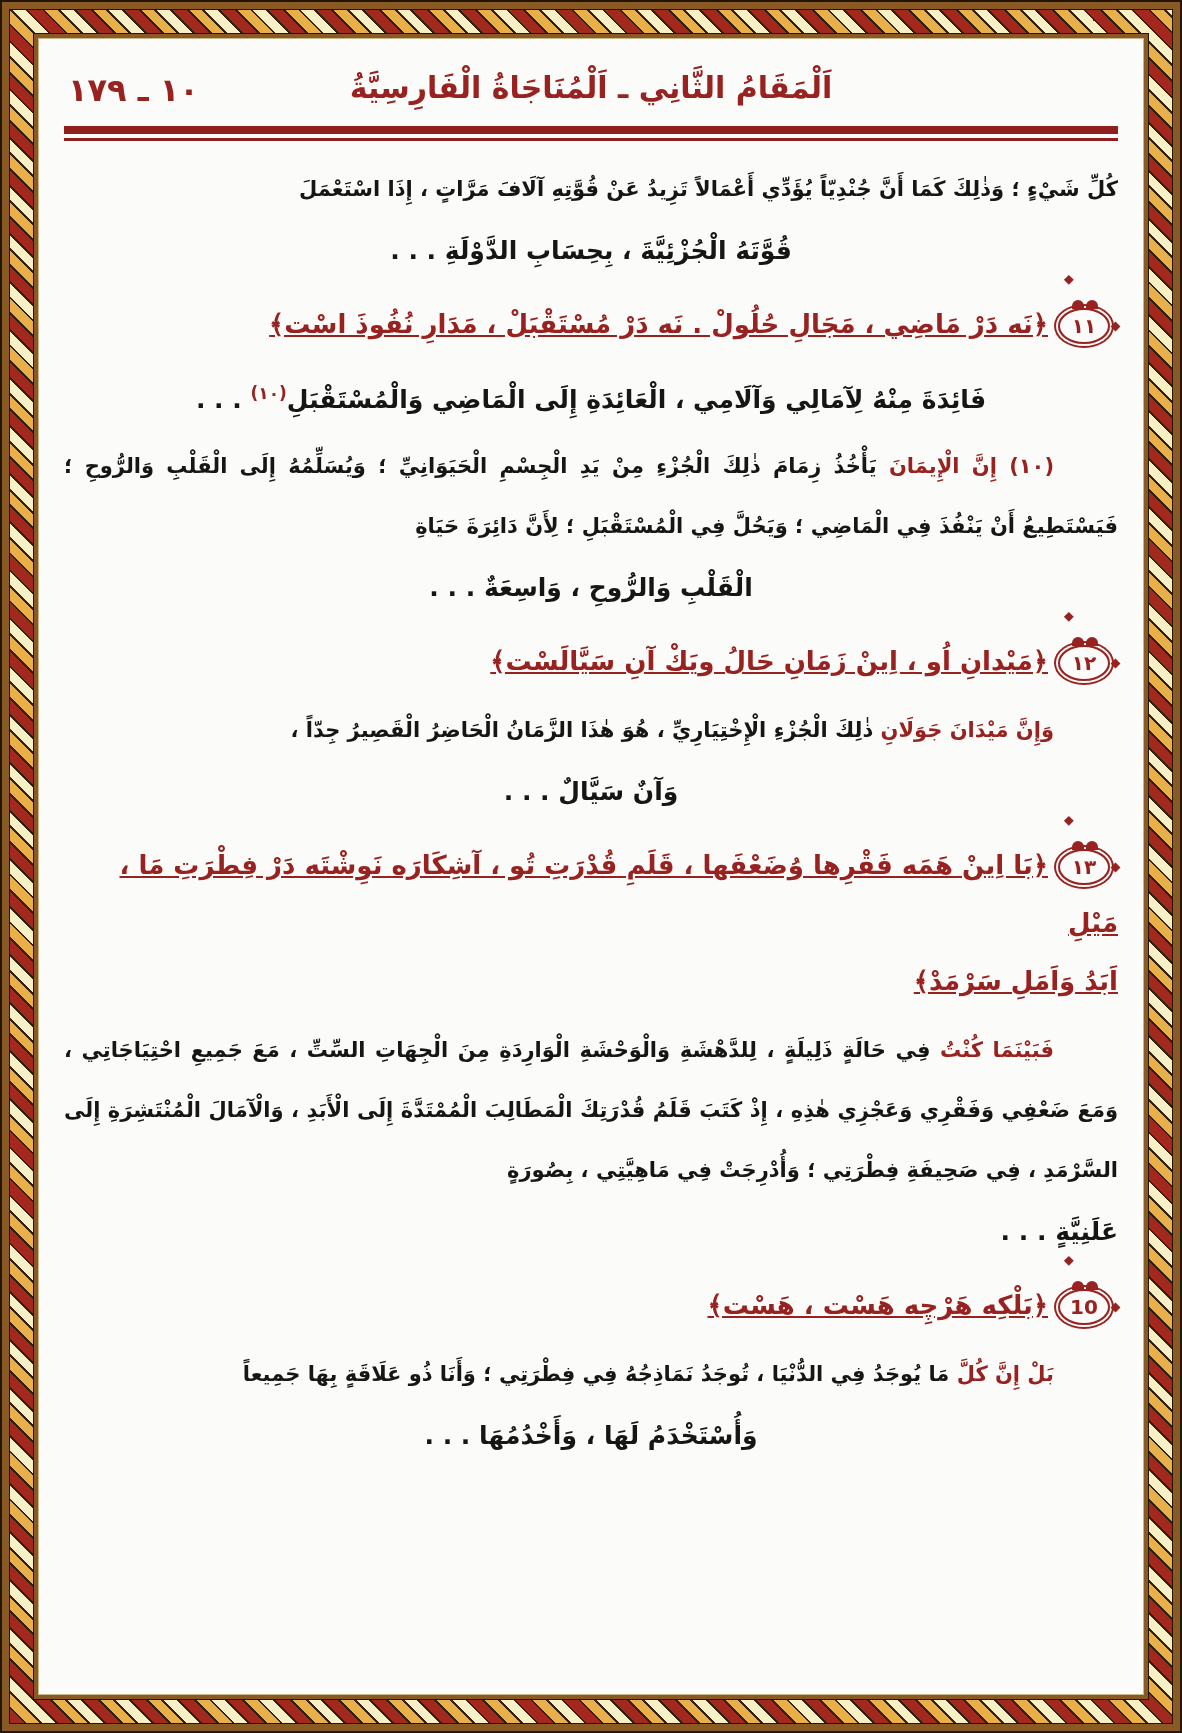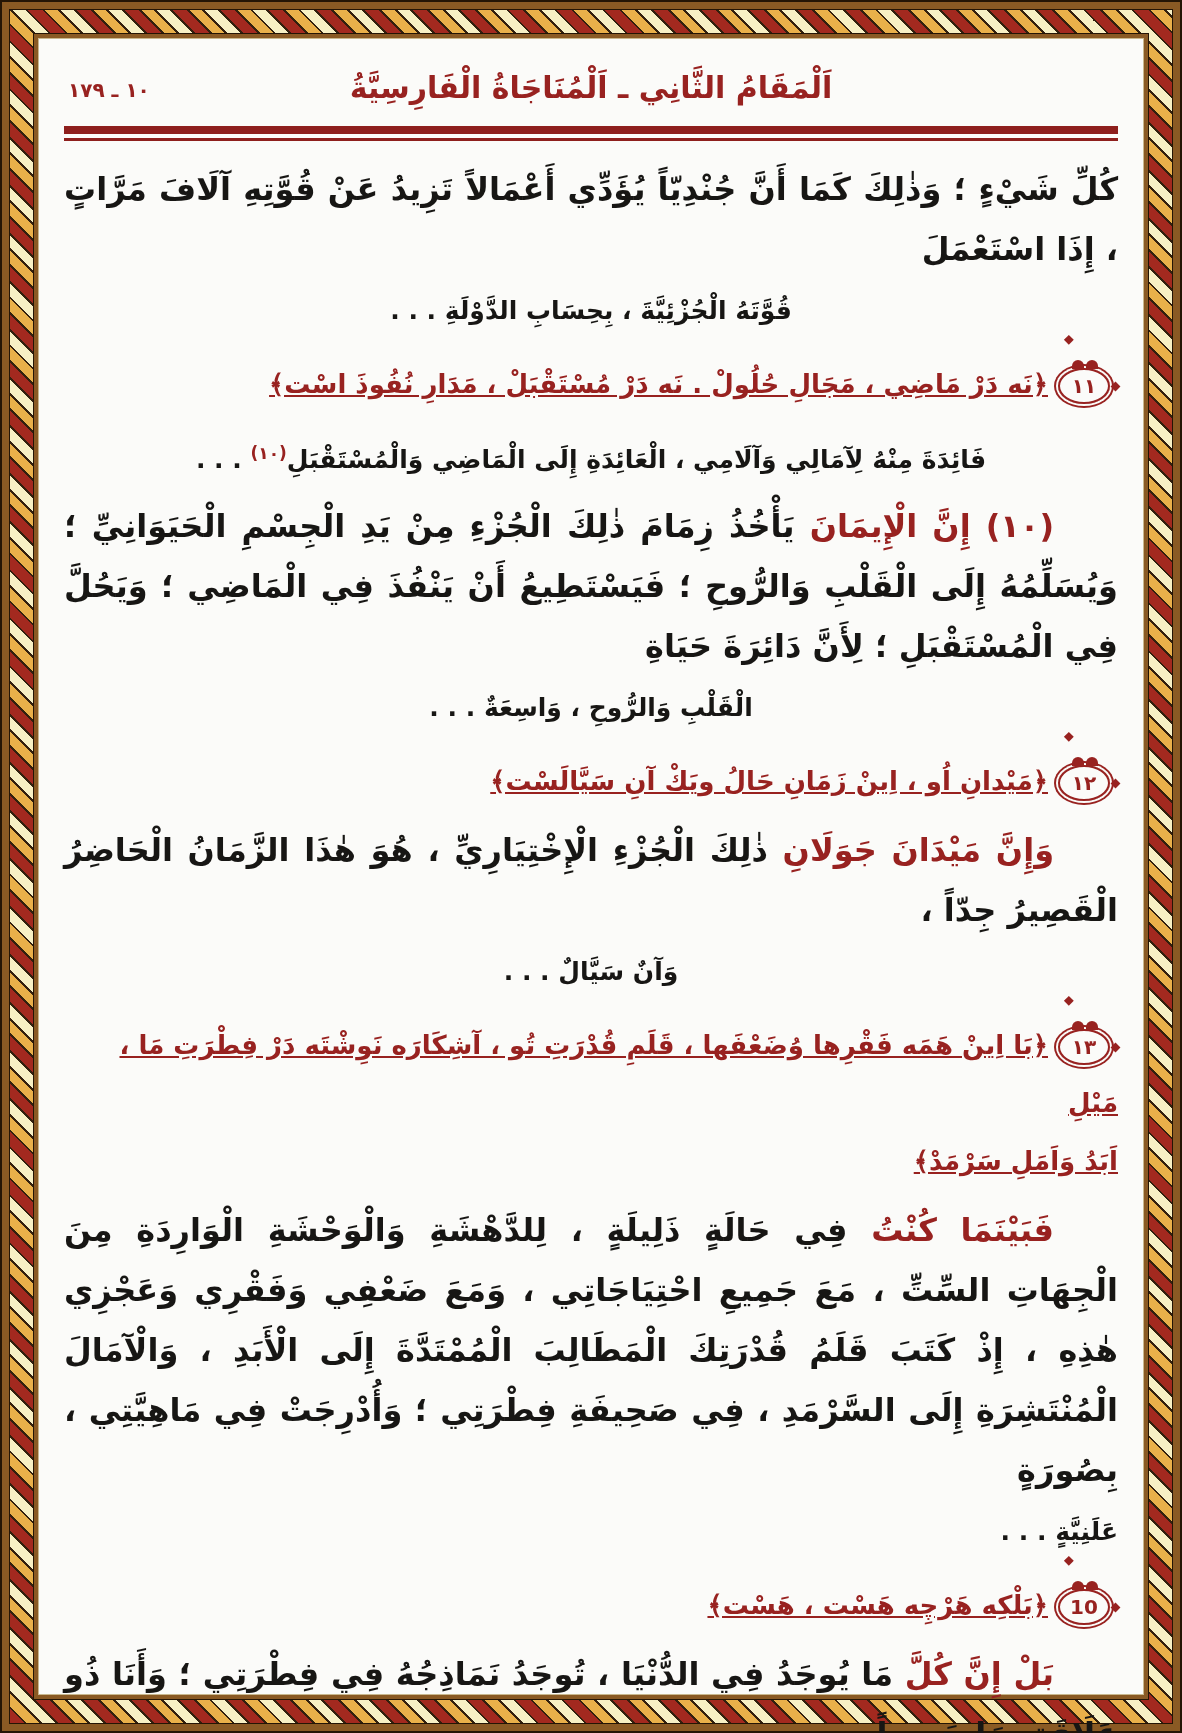--- a/index.html
+++ b/index.html
@@ -54,30 +54,30 @@
   .header{position:relative; text-align:center; height:56px;}
   .page-title{
     display:inline-block;
     color:var(--accent);
     font-size:30px; font-weight:bold;
     line-height:52px;
   }
   .page-ref{
     position:absolute; left:4px; top:2px;
     color:var(--accent);
-    font-size:20px; font-weight:bold;
+    font-size:32px; font-weight:bold;
     line-height:52px;
   }
   .rule-thick{height:8px; background:#8e1f1d; margin-top:8px;}
   .rule-thin{height:3px; background:#8e1f1d; margin-top:4px;}
 
   
   .body-text{margin-top:18px;}
   p.para{
-    font-size:32px; line-height:60px;
+    font-size:21px; line-height:60px;
     font-weight:bold;
     text-align:justify;
     margin:6px 0 0 0;
   }
   p.para.indent{text-indent:64px;}
   .lead{color:var(--accent);}
   .tail-center{
     display:block;
     font-size:25px; line-height:60px; font-weight:bold;
     text-align:center; margin-top:2px;

